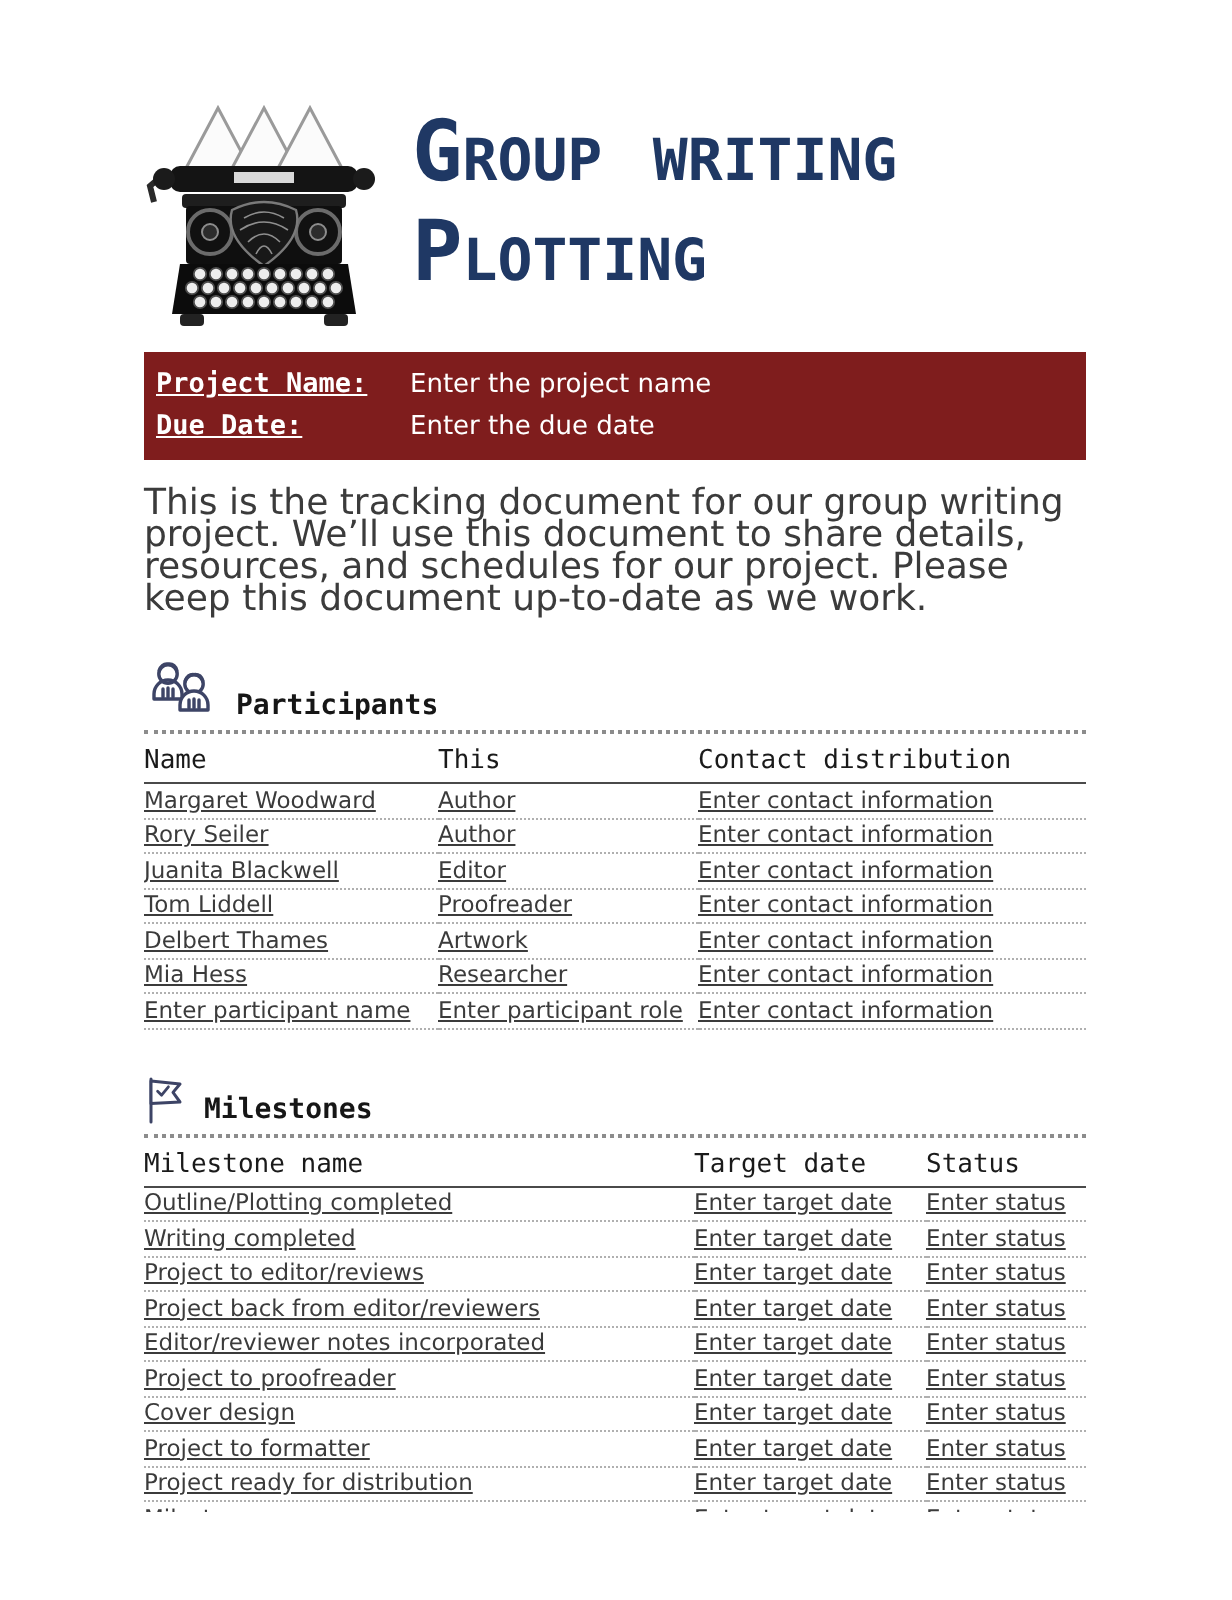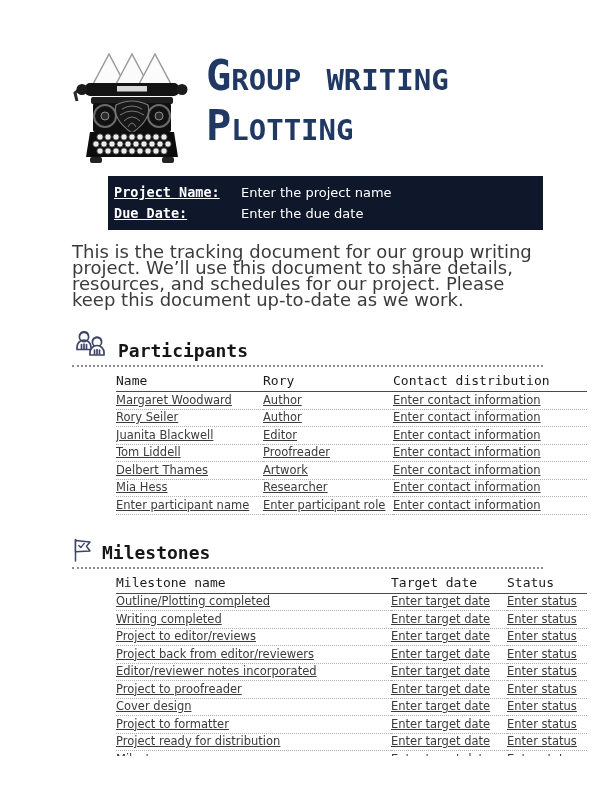--- a/index.html
+++ b/index.html
@@ -13,43 +13,43 @@
   .typewriter{width:120px;height:122px;flex:0 0 120px;}
   .title{
     margin:6px 0 0 14px;
     font-family:"DejaVu Sans Mono","Liberation Mono",monospace;
     font-variant:small-caps;
     font-size:42px;line-height:50px;font-weight:600;
     color:#1F3864;letter-spacing:0px;
   }
   .title span{display:block;}
   
-  .banner{background:#0f172a;margin-top:9px;padding:5px 0 7px;margin-left:36px;}
+  .banner{background:#7f1d1d;margin-top:9px;padding:5px 0 7px;}
   .banner-row{display:flex;align-items:baseline;padding:3px 6px 2px;}
   .banner-label{
     font-family:"DejaVu Sans Mono","Liberation Mono",monospace;
     font-weight:bold;font-size:13.5px;color:#fff;
     text-decoration:underline;width:127px;flex:0 0 127px;
   }
   .banner-value{font-size:13px;color:#fff;}
   
   .intro{margin:14px 0 0;font-size:18px;line-height:16px;color:#3b3b3b;}
   
   section{margin-top:21px;}
   .sec-heading{
     display:flex;align-items:flex-end;gap:9px;
     border-bottom:2px dotted #8c8c8c;padding-bottom:3px;
   }
   .sec-heading h2{
     margin:0;font-family:"DejaVu Sans Mono","Liberation Mono",monospace;
-    font-size:18px;font-weight:bold;color:#161616;line-height:1.2;
+    font-size:14px;font-weight:bold;color:#161616;line-height:1.2;
   }
   .sec-icon{display:inline-block;line-height:0;}
   
-  table{width:100%;border-collapse:collapse;table-layout:fixed;margin-top:5px;margin-left:44px;}
+  table{width:100%;border-collapse:collapse;table-layout:fixed;margin-top:5px;}
   th{
     font-family:"DejaVu Sans Mono","Liberation Mono",monospace;
     font-weight:normal;font-size:13px;color:#1a1a1a;text-align:left;
     padding:1px 0 3px;border-bottom:1px solid #4a4a4a;
   }
   td{
     font-size:11.5px;color:#3b3b3b;line-height:13.5px;
     padding:1.5px 0;border-bottom:1px dotted #b0b0b0;
     white-space:nowrap;overflow:hidden;text-decoration:underline;
   }
@@ -164,21 +164,21 @@
     </div>
     <table>
       <colgroup>
           <col style="width:147px">
           <col style="width:130px">
           <col>
         </colgroup>
       <thead>
         <tr>
           <th>Name</th>
-          <th>Rory</th>
+          <th>This</th>
           <th>Contact distribution</th>
         </tr>
       </thead>
       <tbody>
           <tr>
             <td>Margaret Woodward</td>
             <td>Author</td>
             <td>Enter contact information</td>
           </tr>
           <tr>

